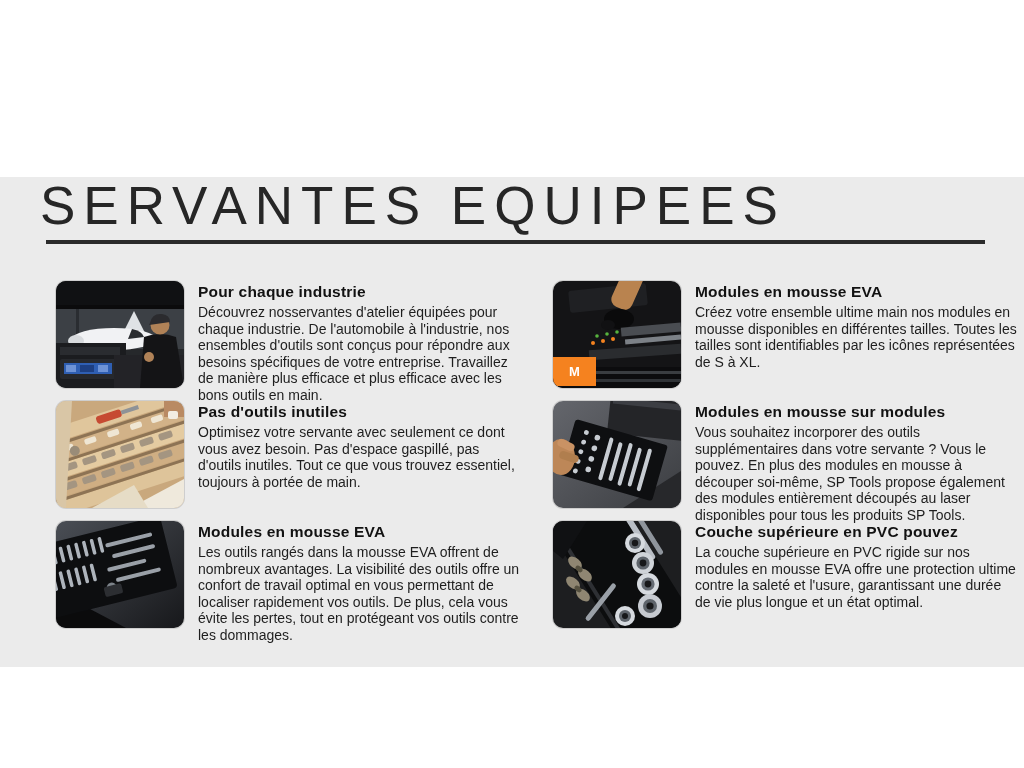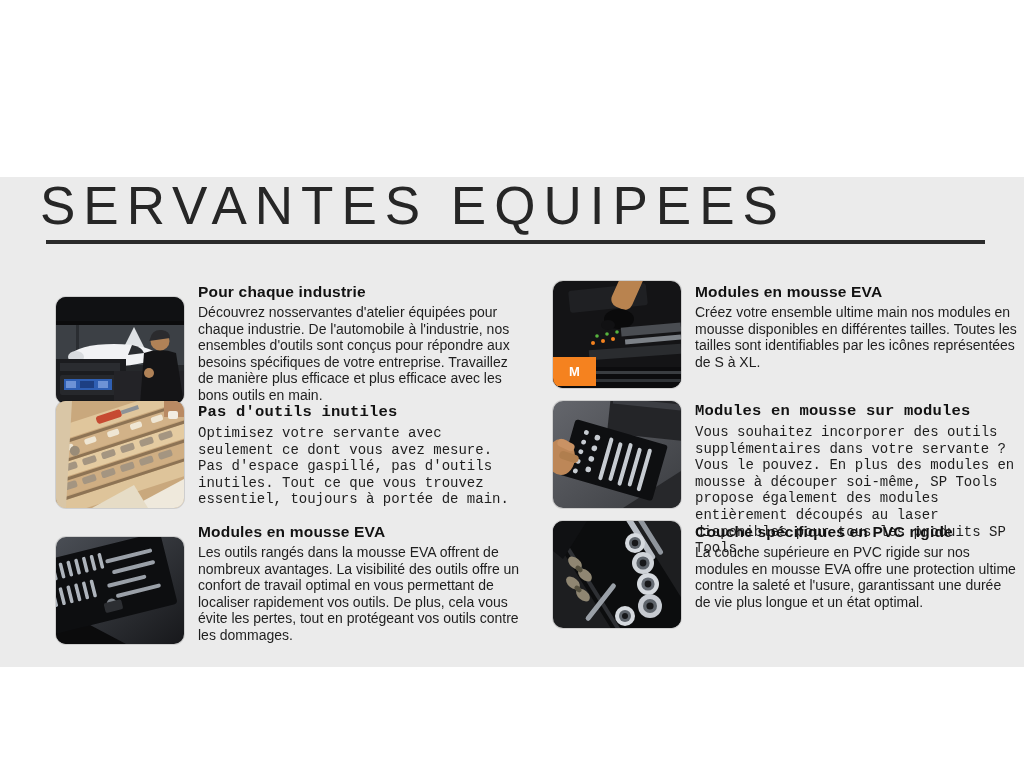--- a/index.html
+++ b/index.html
@@ -3,22 +3,22 @@
 <meta charset="utf-8">
 <style>
   html,body{margin:0;padding:0;background:#ffffff;}
   .page{position:relative;width:1024px;height:768px;overflow:hidden;
         font-family:"Liberation Sans",sans-serif;background:#ffffff;margin-top:40px;}
   .band{position:absolute;left:0;top:137px;width:1024px;height:490px;background:#ebebeb;}
   .title{position:absolute;left:40px;top:138px;font-size:53px;line-height:56px;
          font-weight:400;letter-spacing:8px;color:#262626;white-space:nowrap;}
   .rule{position:absolute;left:46px;top:200px;width:939px;height:4px;background:#2b2b2b;}
   .cell{position:absolute;display:flex;gap:14px;}
-  .c-left{left:56px;align-items:flex-end;}  .c-right{left:553px;}
-  .r1{top:241px;} .r2{top:361px;font-family:Liberation Mono, monospace;} .r3{top:481px;}
+  .c-left{left:56px;}  .c-right{left:553px;}
+  .r1{top:241px;} .r2{top:361px;} .r3{top:481px;}
   .thumb{position:relative;width:128px;height:107px;border-radius:10px;overflow:hidden;
          flex:none;box-shadow:0 0 0 1px rgba(0,0,0,0.12);}
   .thumb svg{display:block;width:128px;height:107px;}
   .txt{width:322px;}
   .txt h3{margin:1px 0 3px;font-size:15.5px;line-height:19px;font-weight:700;
           color:#121212;letter-spacing:.2px;}
   .txt p{margin:0;font-size:14px;line-height:16.6px;color:#1e1e1e;}
   .size-badge{position:absolute;left:0;top:76px;width:43px;height:29px;background:#f5821f;
           color:#ffffff;font-size:13px;font-weight:700;display:flex;
           align-items:center;justify-content:center;}
@@ -105,21 +105,21 @@
         </g>
         <polygon points="0,0 16,0 10,107 0,107" fill="#d9c6a6"></polygon>
         <polygon points="74,107 128,78 128,107" fill="#efe9dc"></polygon>
         <polygon points="36,107 78,84 92,107" fill="#e6dcc6"></polygon>
         <rect x="108" y="0" width="20" height="16" fill="#b98a63"></rect>
         <rect x="112" y="10" width="10" height="8" rx="2" fill="#f2ede2"></rect>
       </svg>
     </div>
     <div class="txt">
       <h3>Pas d'outils inutiles</h3>
-      <p>Optimisez votre servante avec seulement ce dont vous avez mesure. Pas d'espace gaspillé, pas d'outils inutiles. Tout ce que vous trouvez essentiel, toujours à portée de main.</p>
+      <p>Optimisez votre servante avec seulement ce dont vous avez besoin. Pas d'espace gaspillé, pas d'outils inutiles. Tout ce que vous trouvez essentiel, toujours à portée de main.</p>
     </div>
   </div>
 
   <div class="cell c-left r3">
     <div class="thumb">
       <svg viewBox="0 0 128 107">
         <defs>
           <linearGradient id="g3" x1="0" y1="0" x2="1" y2="1">
             <stop offset="0" stop-color="#4a4e55"></stop>
               <stop offset="1" stop-color="#17181b"></stop>
@@ -287,17 +287,17 @@
           <ellipse cx="30" cy="74" rx="8" ry="5" transform="rotate(40 30 74)"></ellipse>
         </g>
         <g fill="#55503f">
           <ellipse cx="26" cy="48" rx="4" ry="2.5" transform="rotate(40 26 48)"></ellipse>
           <ellipse cx="25" cy="68" rx="4" ry="2.5" transform="rotate(40 25 68)"></ellipse>
         </g>
         <polygon points="0,0 34,0 10,38 0,30" fill="#101113"></polygon>
       </svg>
     </div>
     <div class="txt">
-      <h3>Couche spécifiques en PVC rigide</h3>
+      <h3>Couche supérieure en PVC pouvez</h3>
       <p>La couche supérieure en PVC rigide sur nos modules en mousse EVA offre une protection ultime contre la saleté et l'usure, garantissant une durée de vie plus longue et un état optimal.</p>
     </div>
   </div>
 </div>
 
 </body></html>

